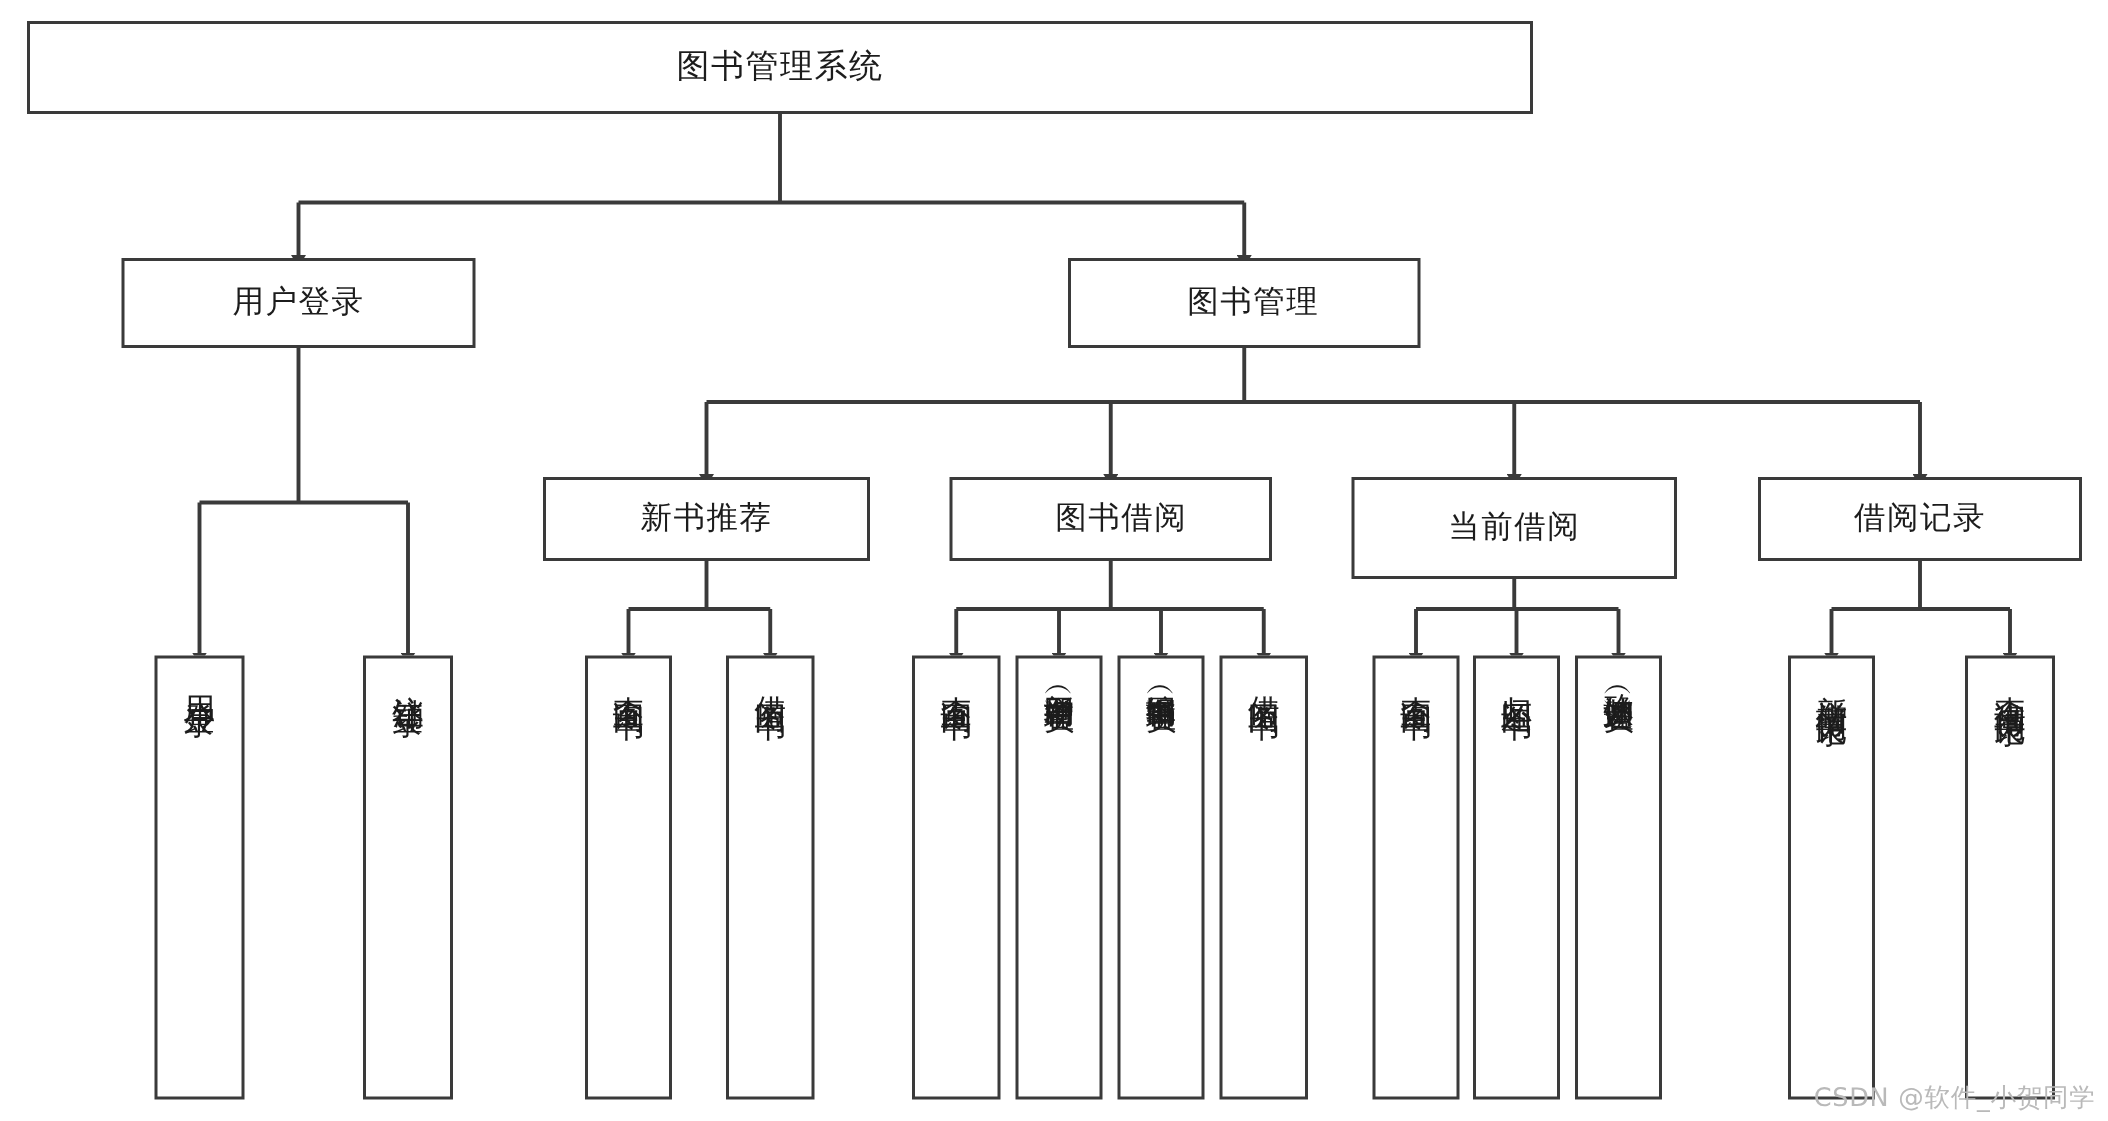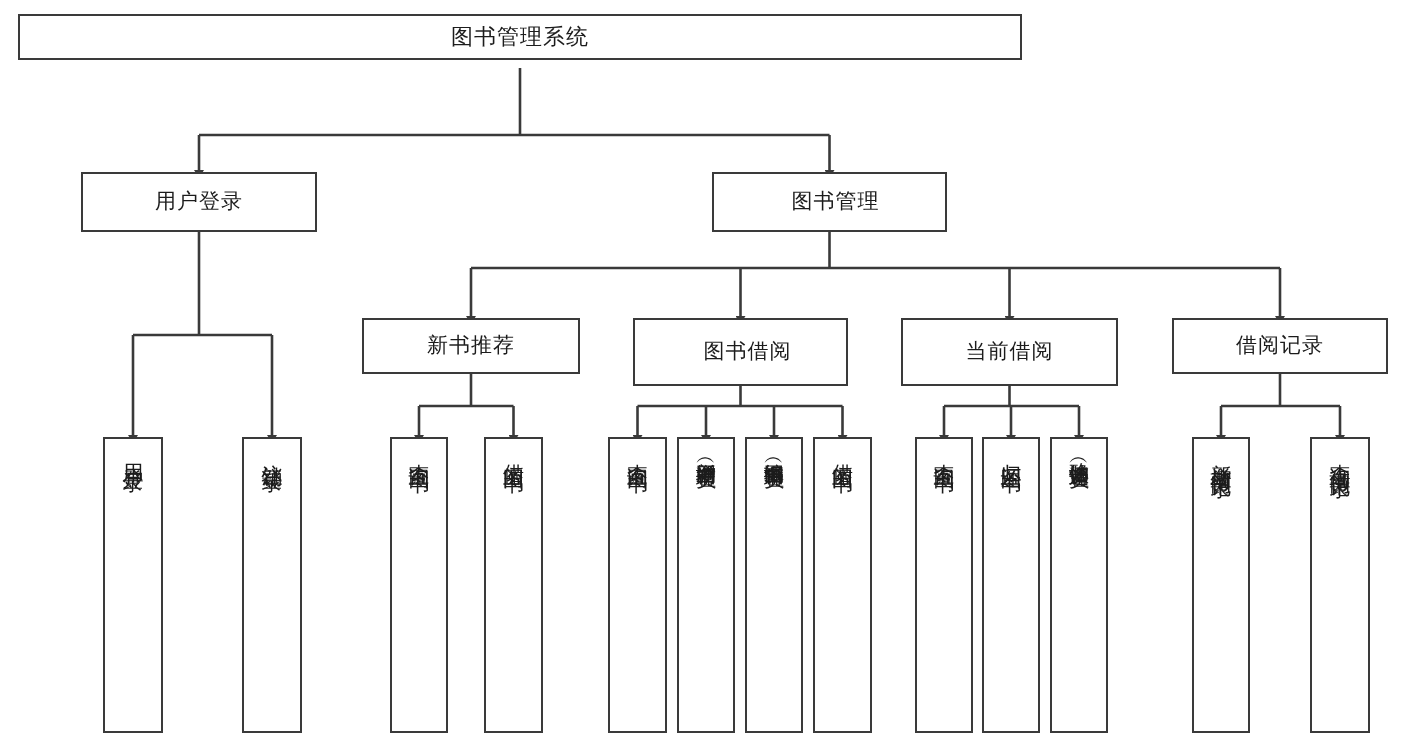--- a/index.html
+++ b/index.html
@@ -120,33 +120,33 @@
         <line x1="1011" y1="406" x2="1011" y2="436" marker-end="url(#arrowhead)"></line>
         <line x1="1079" y1="406" x2="1079" y2="436" marker-end="url(#arrowhead)"></line>
         <line x1="1280" y1="374" x2="1280" y2="406"></line>
         <line x1="1221" y1="406" x2="1340" y2="406"></line>
         <line x1="1221" y1="406" x2="1221" y2="436" marker-end="url(#arrowhead)"></line>
         <line x1="1340" y1="406" x2="1340" y2="436" marker-end="url(#arrowhead)"></line>
       </g>
   </svg>
 
   <div id="nodes-layer">
-      <div class="node horizontal root" style="left: 18px; top: 14px; width: 1004px; height: 46px;">
+      <div class="node horizontal root" style="left: 18px; top: 14px; width: 1004px; height: 62px;">
         <span class="node-label">图书管理系统</span>
       </div>
       <div class="node horizontal" style="left: 81px; top: 172px; width: 236px; height: 60px;">
         <span class="node-label">用户登录</span>
       </div>
       <div class="node horizontal" style="left: 712px; top: 172px; width: 235px; height: 60px; padding-left: 12px;">
         <span class="node-label">图书管理</span>
       </div>
       <div class="node horizontal" style="left: 362px; top: 318px; width: 218px; height: 56px;">
         <span class="node-label">新书推荐</span>
       </div>
-      <div class="node horizontal" style="left: 633px; top: 318px; width: 215px; height: 68px; padding-left: 14px;">
+      <div class="node horizontal" style="left: 633px; top: 318px; width: 215px; height: 56px; padding-left: 14px;">
         <span class="node-label">图书借阅</span>
       </div>
       <div class="node horizontal" style="left: 901px; top: 318px; width: 217px; height: 68px;">
         <span class="node-label">当前借阅</span>
       </div>
       <div class="node horizontal" style="left: 1172px; top: 318px; width: 216px; height: 56px;">
         <span class="node-label">借阅记录</span>
       </div>
       <div class="node vertical" style="left: 103px; top: 437px; width: 60px; height: 296px;">
         <span class="node-label">用户登录</span>
@@ -182,13 +182,14 @@
         <span class="node-label">确认归还（管理员）</span>
       </div>
       <div class="node vertical" style="left: 1192px; top: 437px; width: 58px; height: 296px;">
         <span class="node-label">新增借阅记录</span>
       </div>
       <div class="node vertical" style="left: 1310px; top: 437px; width: 60px; height: 296px;">
         <span class="node-label">查询借阅记录</span>
       </div>
     </div>
 
+  <div id="watermark">CSDN @软件_小贺同学</div>
 </div>
 
 </body></html>

